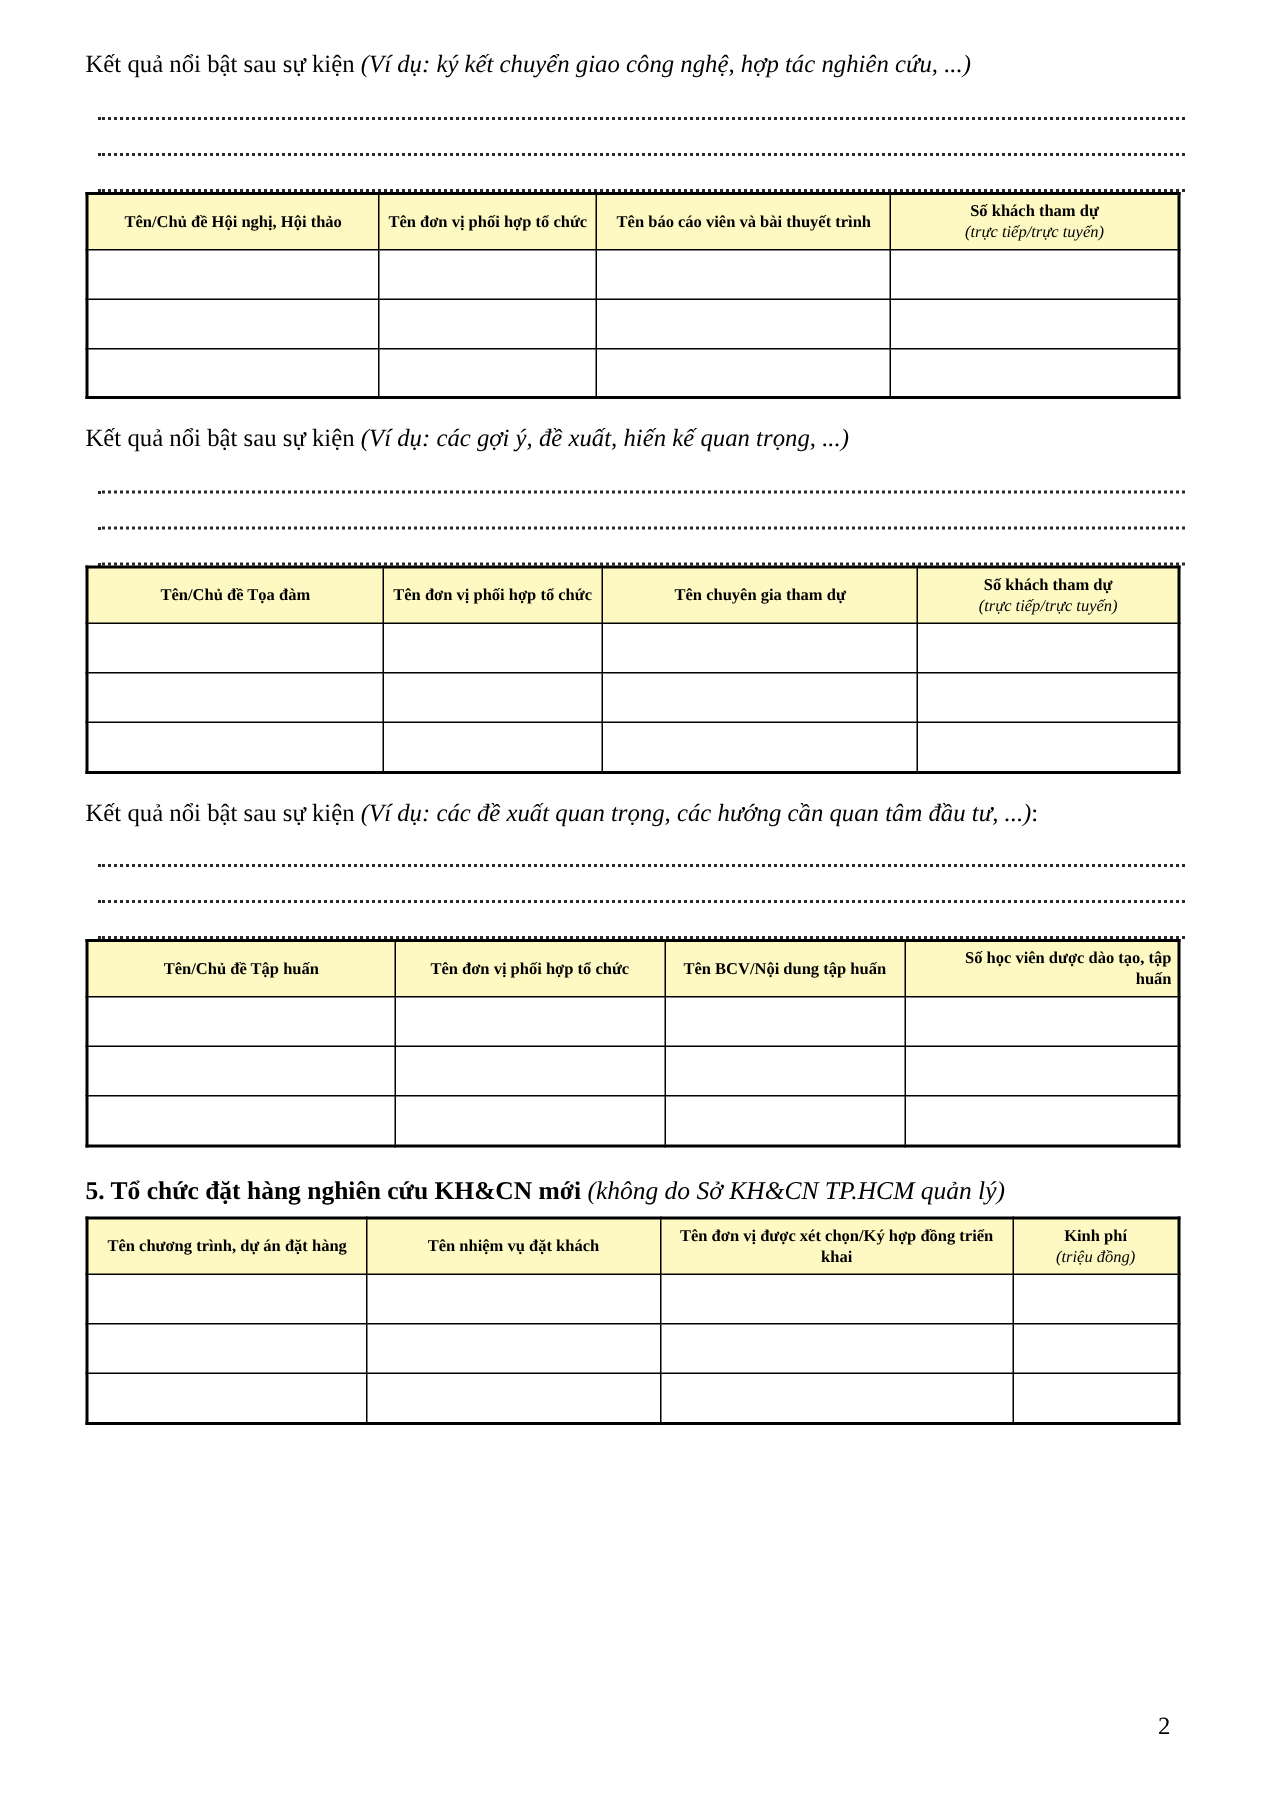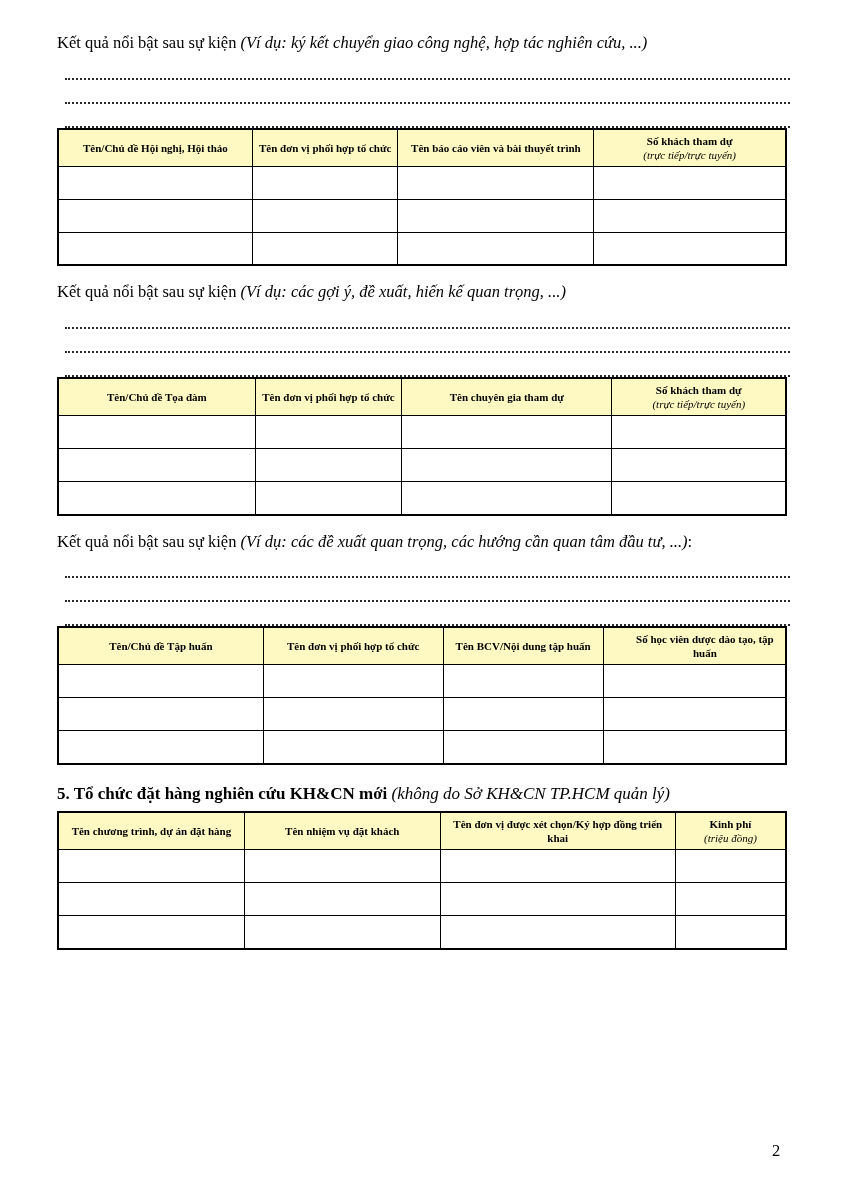--- a/index.html
+++ b/index.html
@@ -52,21 +52,21 @@
   }
   table.form-table th {
     background: #fef9c3;
     font-size: 11px;
     font-weight: bold;
     line-height: 1.28;
     padding: 4px 4px;
     text-align: center;
     vertical-align: middle;
   }
-  table.form-table th.align-left { text-align: center; padding-left: 25px; }
+  table.form-table th.align-left { text-align: right; padding-left: 25px; }
   table.form-table th .sub {
     display: block;
     font-weight: normal;
     font-style: italic;
   }
   table.form-table td {
     height: 33px;
     background: #ffffff;
   }
   .page-number {

